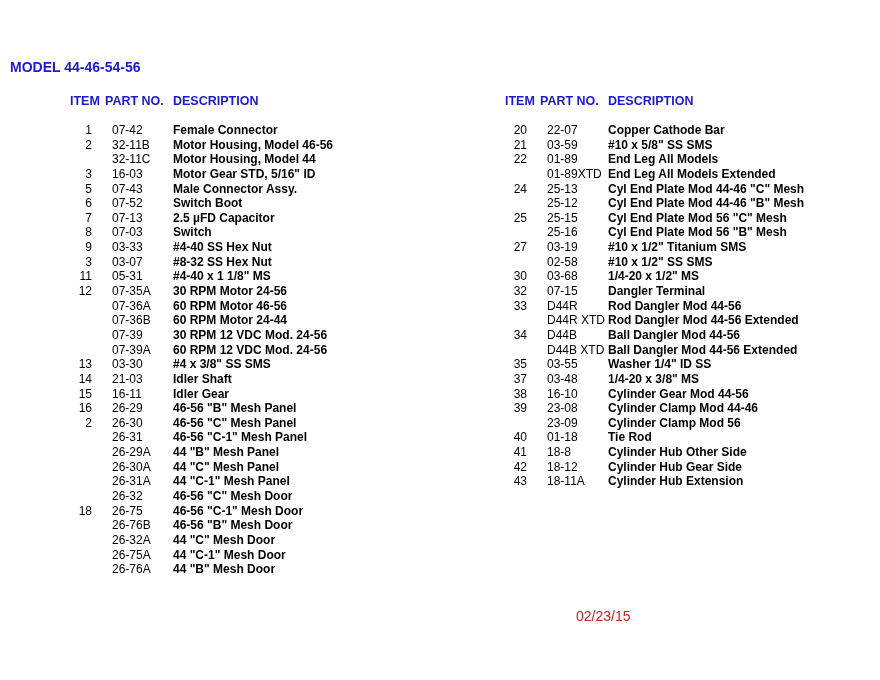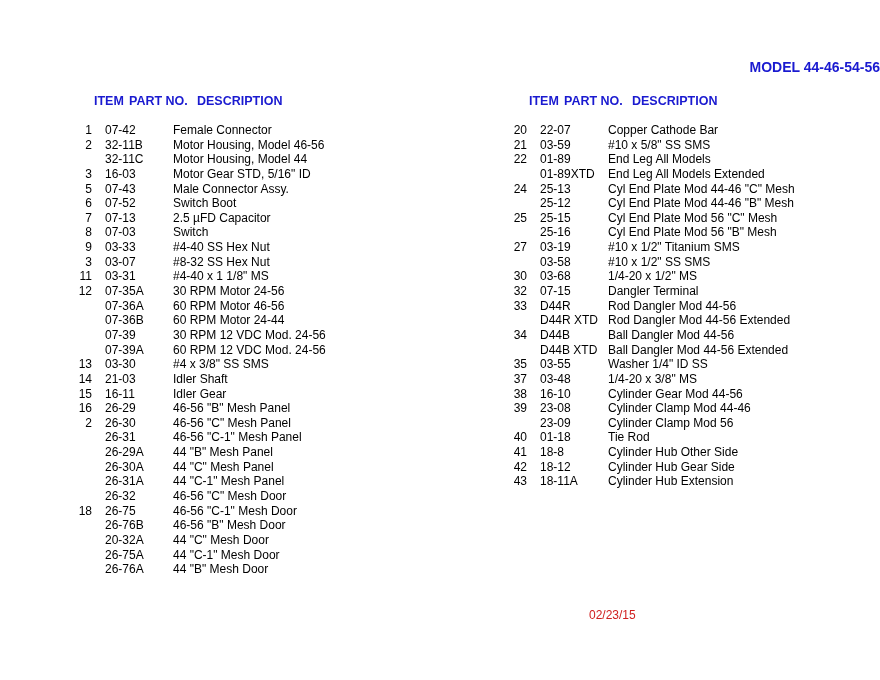--- a/index.html
+++ b/index.html
@@ -13,65 +13,65 @@
       position: relative;
       overflow: hidden;
       font-family: "Liberation Sans", sans-serif;
       color: #000000;
     }
     .title {
       position: absolute;
       left: 0;
       width: 880px;
       top: 59px;
-      text-align: right;
+      text-align: left;
       font-weight: bold;
       font-size: 14px;
       color: #1a1ad0;
       letter-spacing: 0px;
       padding-left: 10px;
       box-sizing: border-box;
     }
     .col {
       position: absolute;
       top: 94px;
     }
     .col-left { left: 70px; }
     .col-right { left: 505px; }
     .hdr {
       position: relative;
       height: 16px;
       font-weight: bold;
       font-size: 12.5px;
       color: #1a1ad0;
     }
-    .hdr span { position: absolute; top: 0; white-space: nowrap; margin-left: 24px; }
+    .hdr span { position: absolute; top: 0; white-space: nowrap; }
     .hdr .h-item { left: 0; }
     .hdr .h-part { left: 35px; }
     .hdr .h-desc { left: 103px; }
     .rows {
       position: absolute;
       top: 29px;
       left: 0;
     }
     .row {
       position: relative;
       height: 14.65px;
       font-size: 12px;
       white-space: nowrap;
     }
     .row span { position: absolute; top: 0; }
     .row .c-item { left: 0; width: 22px; text-align: right; }
-    .row .c-part { left: 35px; }
-    .row .c-desc { left: 103px; }
+    .row .c-part { left: 42px; }
+    .row .c-desc { left: 103px; font-weight: bold; }
     .date {
       position: absolute;
-      left: 589px;
+      left: 576px;
       top: 608px;
-      font-size: 12px;
+      font-size: 14px;
       color: #d02020;
       text-align: center;
     }
   </style>
 </head>
 <body>
 
 <div class="title">MODEL 44-46-54-56</div>
 
 <div class="col col-left">
@@ -126,21 +126,21 @@
         <span class="c-part">03-33</span>
         <span class="c-desc">#4-40 SS Hex Nut</span>
       </div>
       <div class="row">
         <span class="c-item">3</span>
         <span class="c-part">03-07</span>
         <span class="c-desc">#8-32 SS Hex Nut</span>
       </div>
       <div class="row">
         <span class="c-item">11</span>
-        <span class="c-part">03-31</span>
+        <span class="c-part">05-31</span>
         <span class="c-desc">#4-40 x 1 1/8" MS</span>
       </div>
       <div class="row">
         <span class="c-item">12</span>
         <span class="c-part">07-35A</span>
         <span class="c-desc">30 RPM Motor 24-56</span>
       </div>
       <div class="row">
         <span class="c-item"></span>
         <span class="c-part">07-36A</span>
@@ -216,21 +216,21 @@
         <span class="c-part">26-75</span>
         <span class="c-desc">46-56 "C-1" Mesh Door</span>
       </div>
       <div class="row">
         <span class="c-item"></span>
         <span class="c-part">26-76B</span>
         <span class="c-desc">46-56 "B" Mesh Door</span>
       </div>
       <div class="row">
         <span class="c-item"></span>
-        <span class="c-part">20-32A</span>
+        <span class="c-part">26-32A</span>
         <span class="c-desc">44 "C" Mesh Door</span>
       </div>
       <div class="row">
         <span class="c-item"></span>
         <span class="c-part">26-75A</span>
         <span class="c-desc">44 "C-1" Mesh Door</span>
       </div>
       <div class="row">
         <span class="c-item"></span>
         <span class="c-part">26-76A</span>
@@ -286,21 +286,21 @@
         <span class="c-part">25-16</span>
         <span class="c-desc">Cyl End Plate Mod 56 "B" Mesh</span>
       </div>
       <div class="row">
         <span class="c-item">27</span>
         <span class="c-part">03-19</span>
         <span class="c-desc">#10 x 1/2" Titanium SMS</span>
       </div>
       <div class="row">
         <span class="c-item"></span>
-        <span class="c-part">03-58</span>
+        <span class="c-part">02-58</span>
         <span class="c-desc">#10 x 1/2" SS SMS</span>
       </div>
       <div class="row">
         <span class="c-item">30</span>
         <span class="c-part">03-68</span>
         <span class="c-desc">1/4-20 x 1/2" MS</span>
       </div>
       <div class="row">
         <span class="c-item">32</span>
         <span class="c-part">07-15</span>

